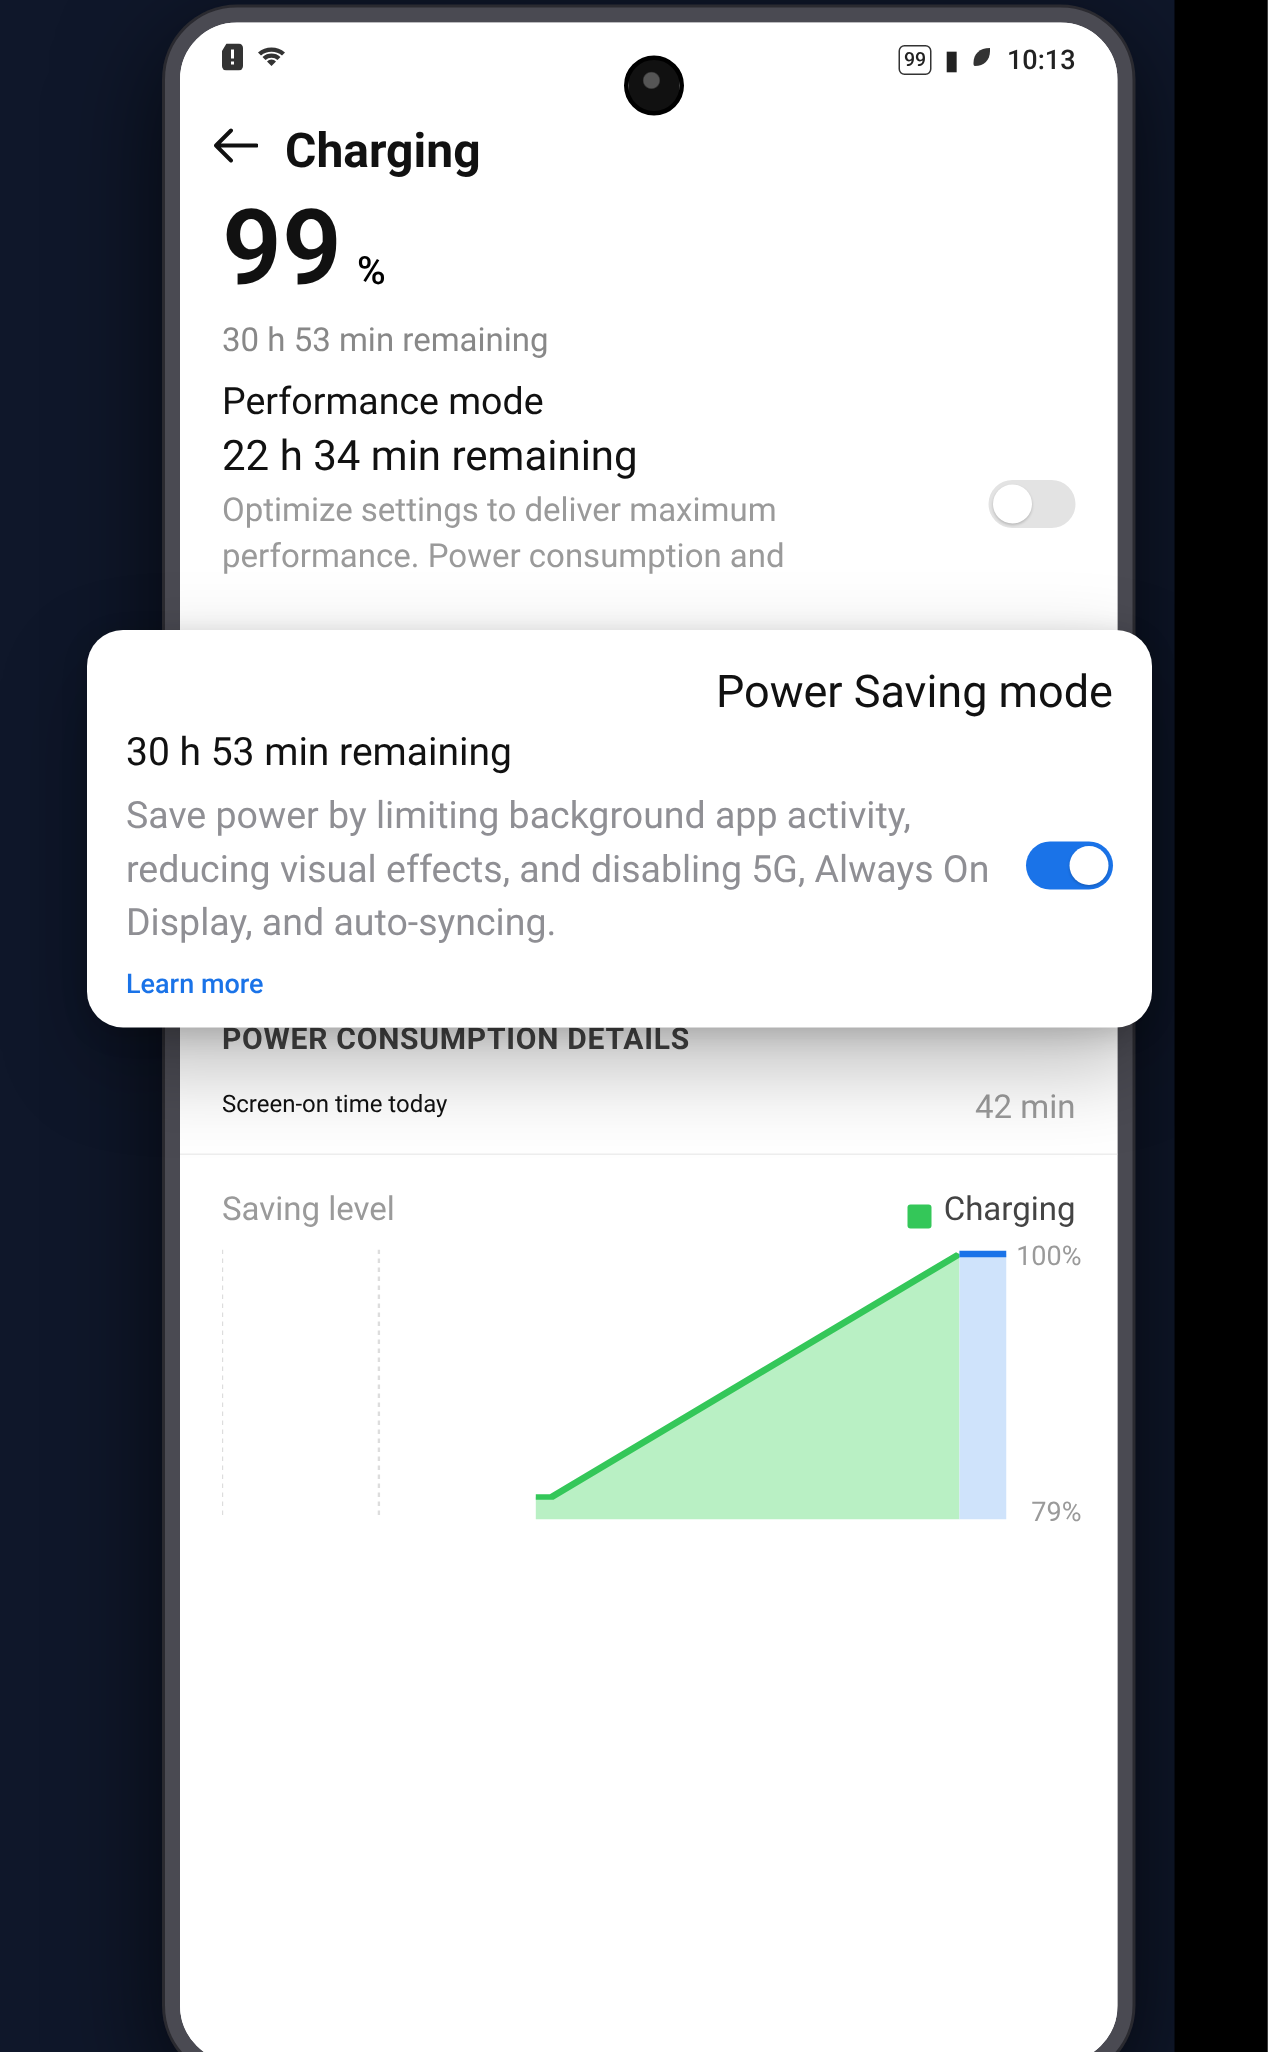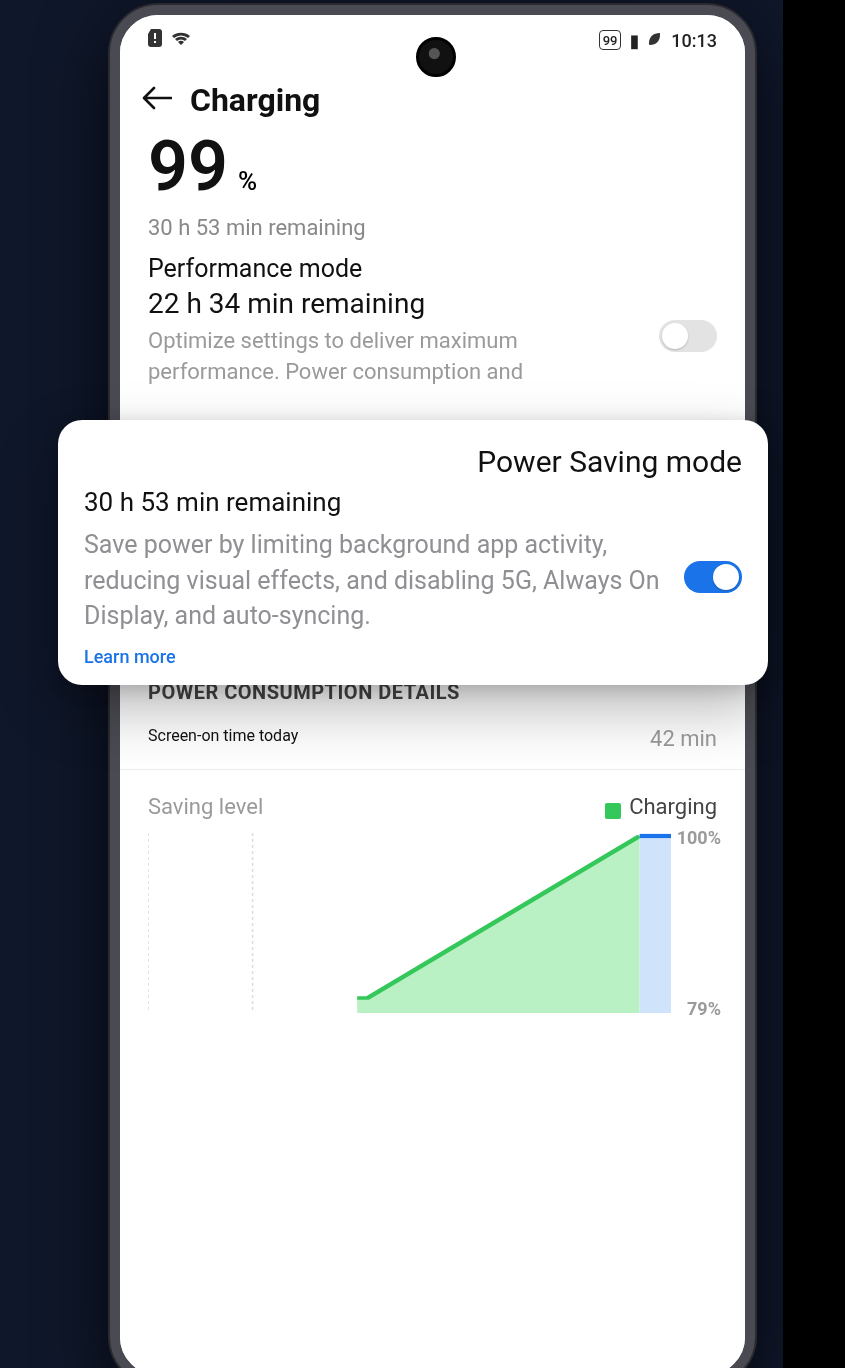--- a/index.html
+++ b/index.html
@@ -49,21 +49,21 @@
   .section-gap{height:22px;background:#f2f2f4;}
   .section-h{padding:22px 28px 6px;font-size:20px;letter-spacing:.5px;color:#444;font-weight:700;}
   .sot-row{display:flex;justify-content:space-between;padding:16px 28px 18px;border-bottom:1px solid #eee;}
   .sot-row .label{font-size:16px;color:#111;}
   .sot-row .val{font-size:22px;color:#9a9a9a;}
   .chart-hdr{display:flex;justify-content:space-between;align-items:center;padding:24px 28px 8px;}
   .chart-hdr .lbl{font-size:22px;color:#9a9a9a;}
   .legend{display:flex;align-items:flex-end;gap:8px;font-size:22px;color:#444;}
   .legend .sq{width:16px;height:16px;background:#34c759;border-radius:2px;}
   
-  .chart-box{position:relative;height:180px;margin:6px 28px 0;font-weight:bold;}
+  .chart-box{position:relative;height:180px;margin:6px 28px 0;}
   .ylab{position:absolute;right:-4px;font-size:18px;color:#9a9a9a;}
   .ylab.top{top:-6px;}
   .ylab.mid{bottom:-6px;}
   .chart-svg{width:calc(100% - 46px);height:100%;}
   
   .card{
     position:absolute;left:58px;top:420px;width:710px;
     background:#fff;border-radius:24px;z-index:20;
     box-shadow:0 24px 60px rgba(0,0,0,.28),0 4px 18px rgba(0,0,0,.15);
     padding:24px 26px 18px;

